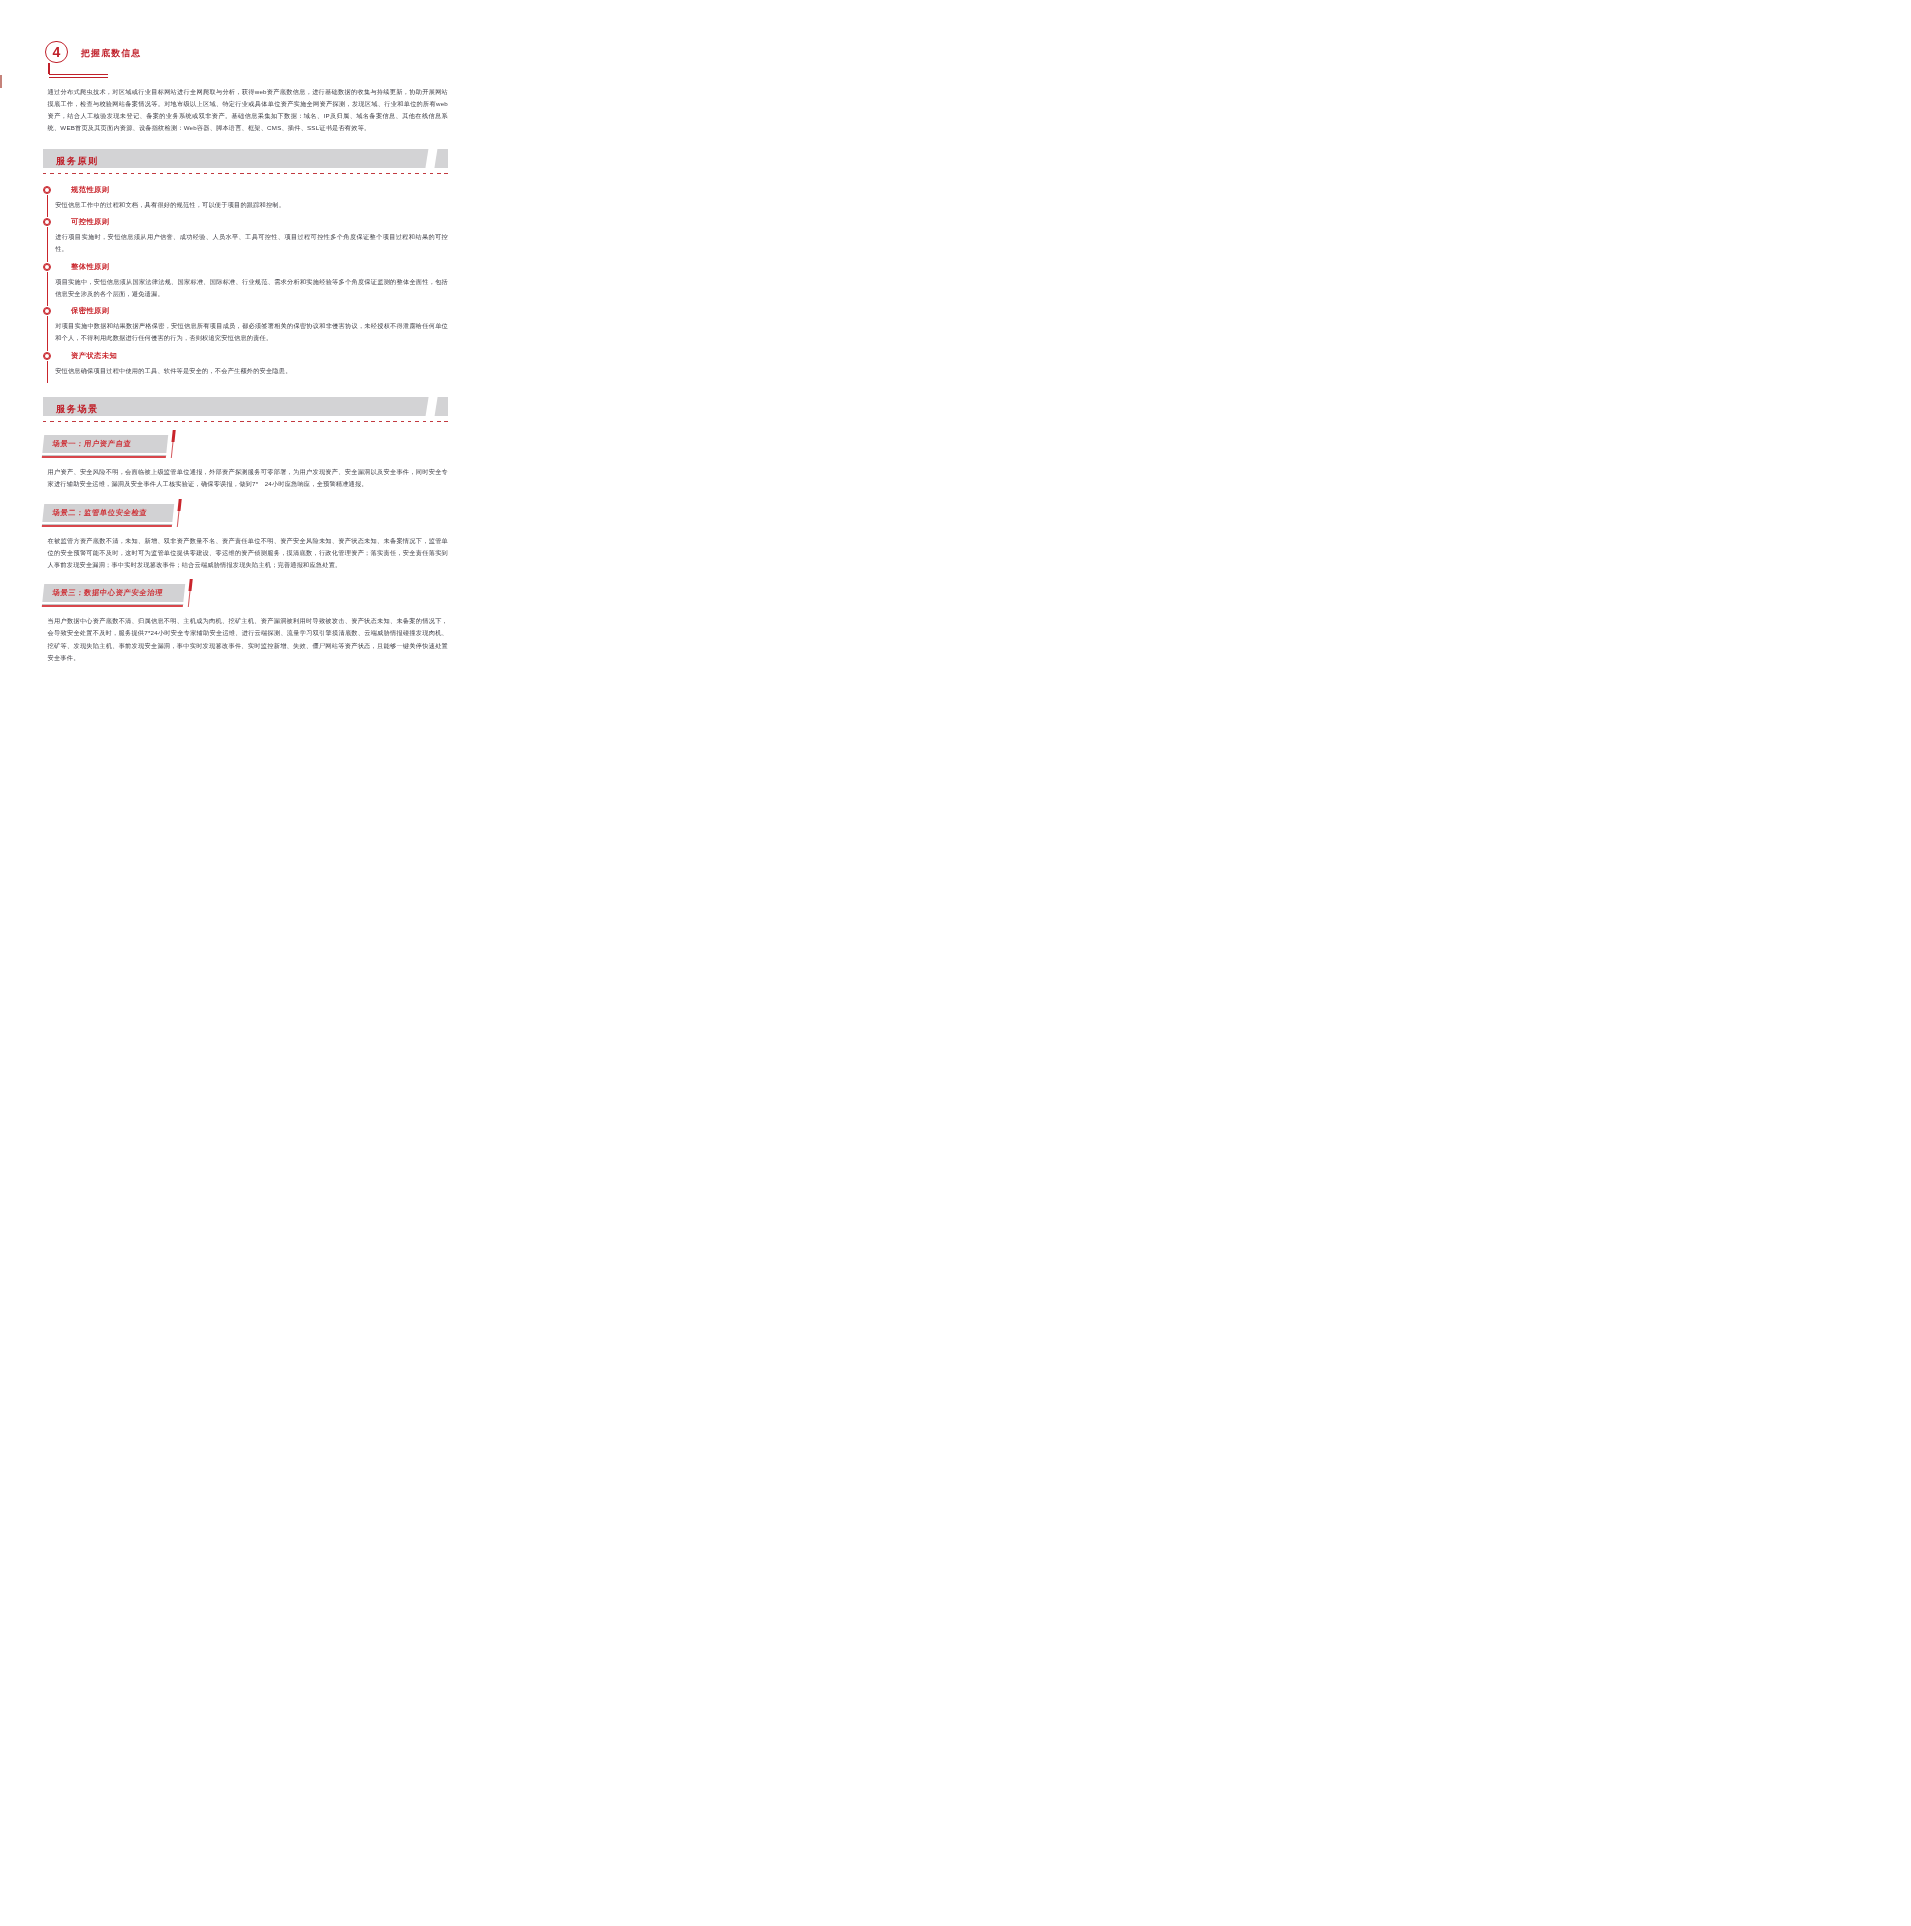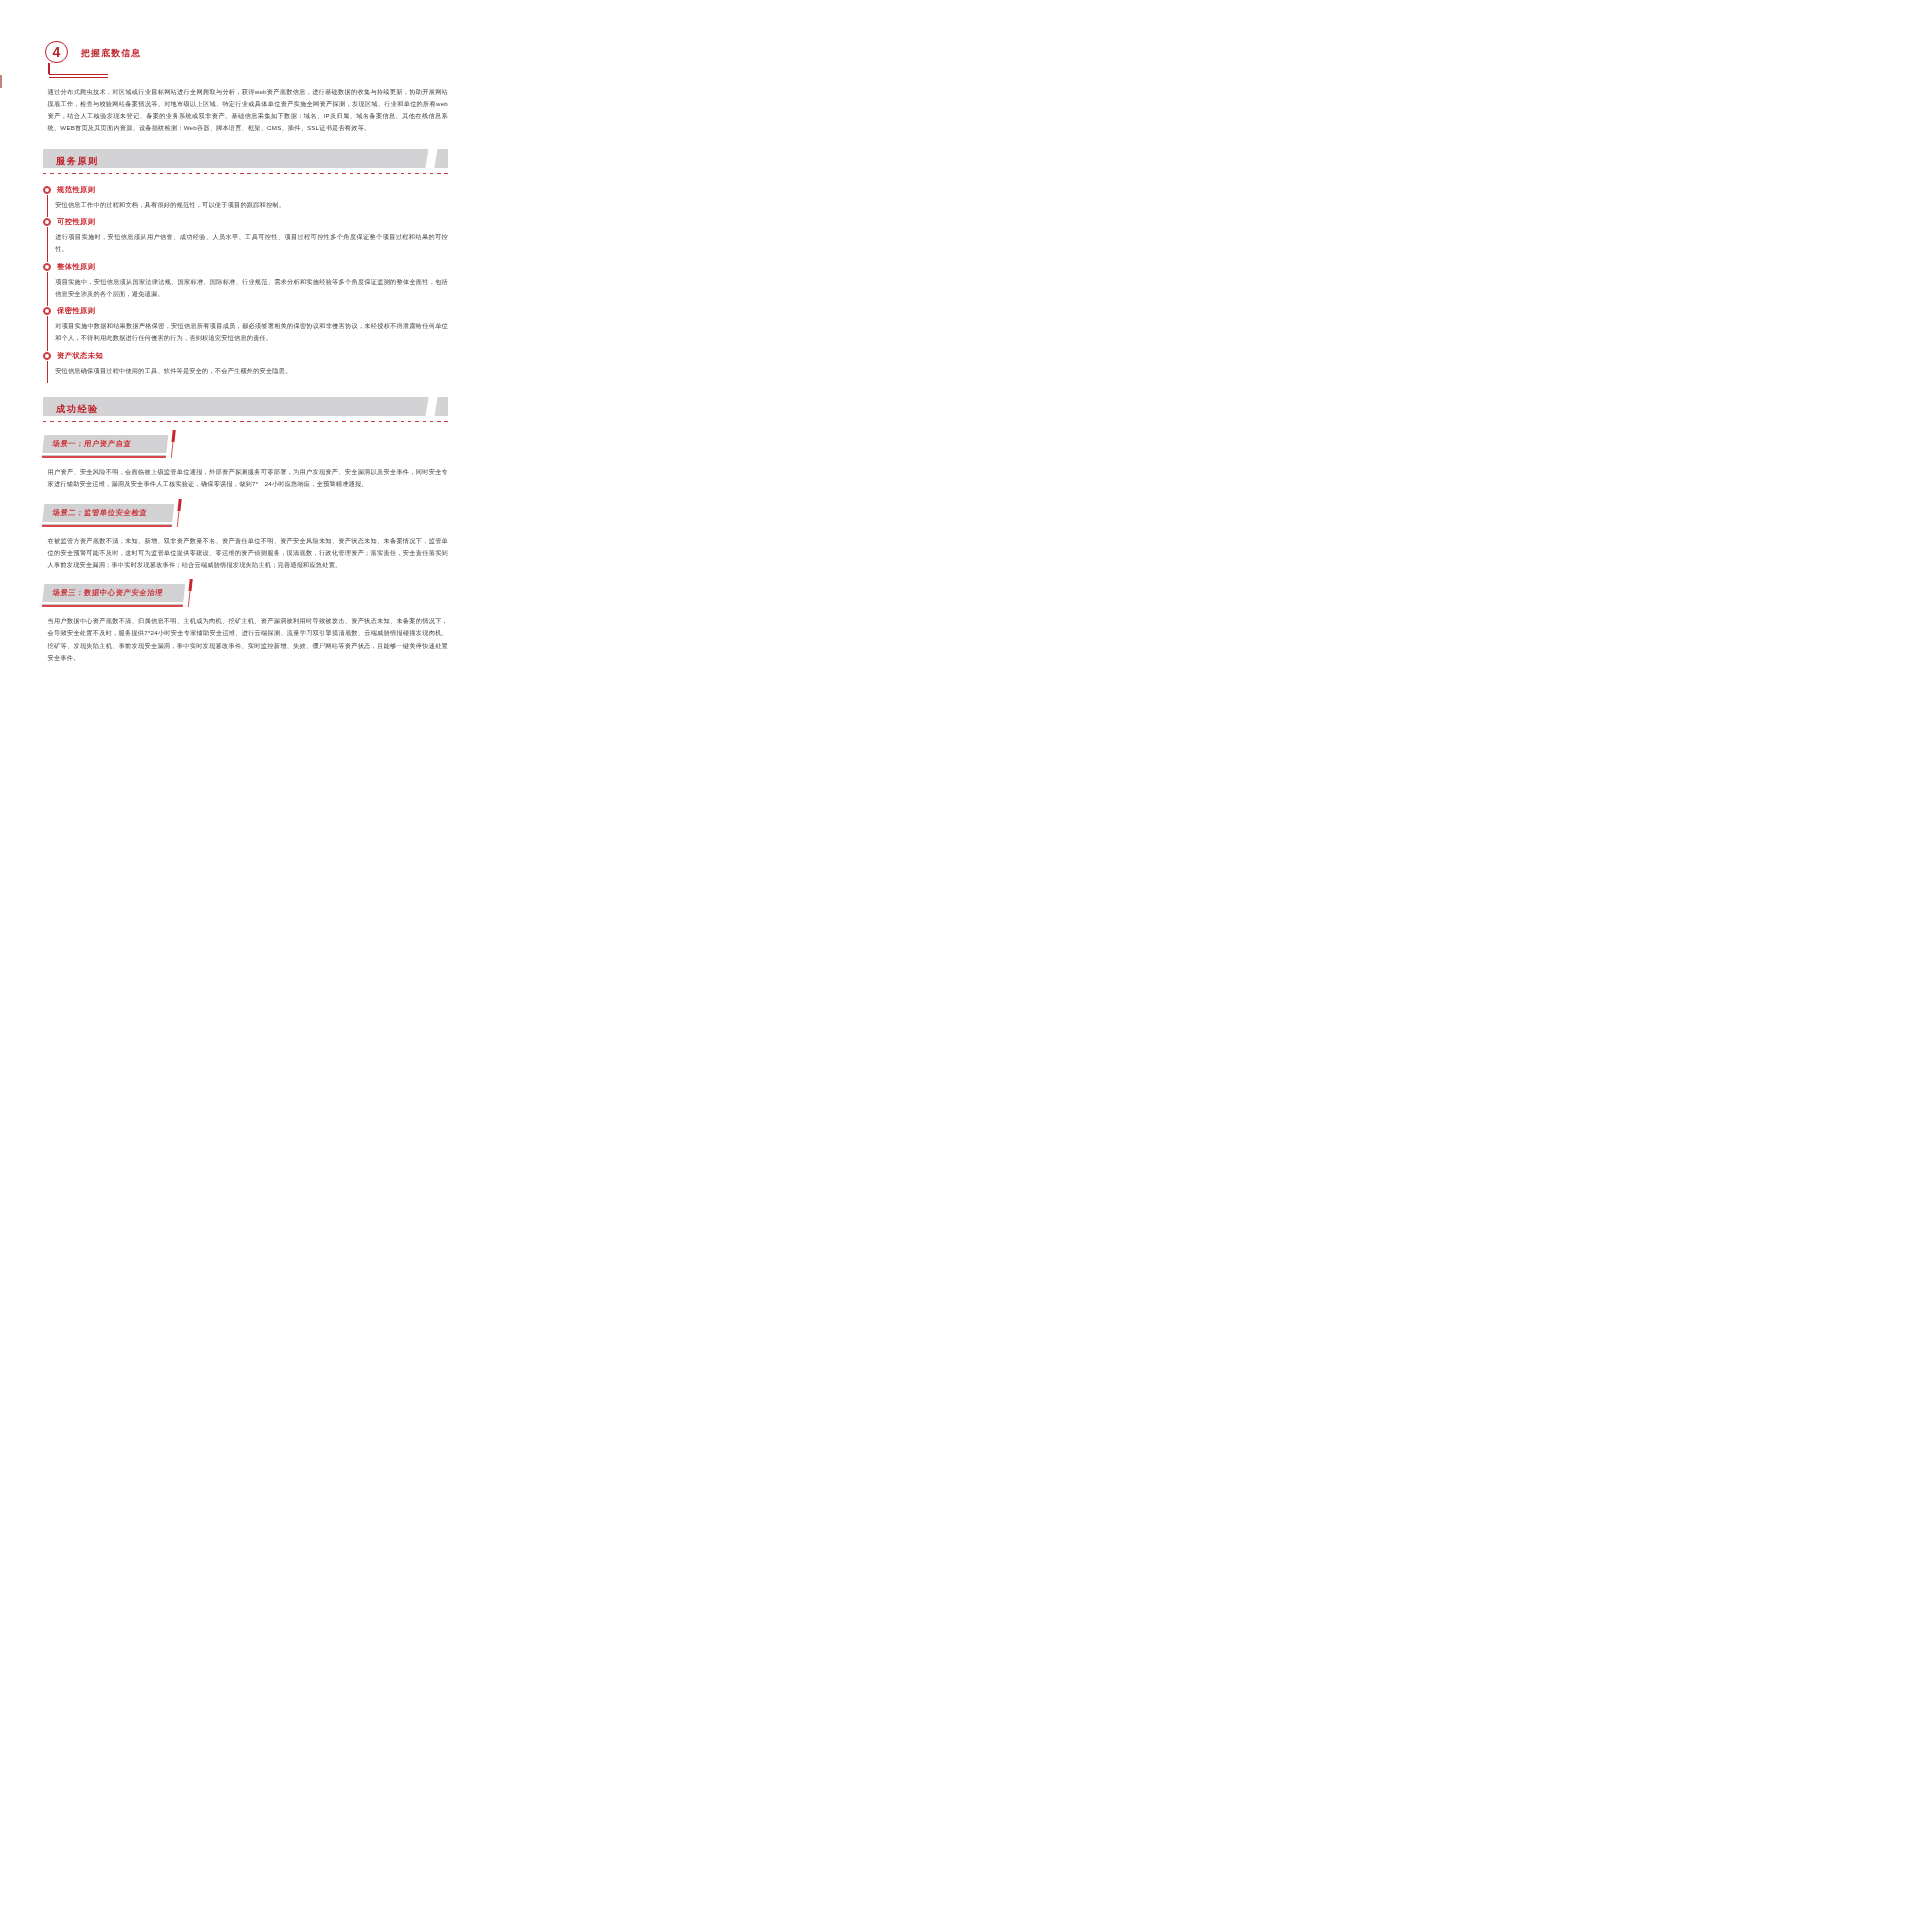--- a/index.html
+++ b/index.html
@@ -49,21 +49,21 @@
     content:""; position:absolute; right:11.6px; top:-1.5px; bottom:-1.5px; width:9.2px;
     background:#ffffff; transform:skewX(-9deg);
   }
   .dashline {
     height:1.2px; margin-top:5px;
     background:repeating-linear-gradient(90deg,#c2393f 0 3.5px, rgba(0,0,0,0) 3.5px 7.3px);
   }
 
   
   .principles { margin-top:10.8px; }
-  .p-head { display:flex; align-items:center; gap:6px; }
+  .p-head { display:flex; align-items:center; gap:20px; }
   .bullseye {
     width:8px; height:8px; border:0.8px solid #c9252c; border-radius:50%;
     display:flex; align-items:center; justify-content:center; flex:0 0 auto;
   }
   .bullseye::before {
     content:""; width:4.2px; height:4.2px; border:1.2px solid #c9252c; border-radius:50%;
   }
   .p-title { font-size:7.3px; font-weight:bold; color:#c9252c; letter-spacing:0.4px; }
   .p-body { margin-left:3.5px; border-left:1.2px solid #c9252c; padding:3.9px 0 6.2px 7.7px; }
   .p-body p { margin:0; font-size:6.2px; line-height:1.98; letter-spacing:0.2px; color:#3a3a42; text-align:justify; }
@@ -158,21 +158,21 @@
           <span class="p-title">资产状态未知</span>
         </div>
         <div class="p-body">
           <p>安恒信息确保项目过程中使用的工具、软件等是安全的，不会产生额外的安全隐患。</p>
         </div>
       </div>
 
     </div>
 
     <div class="banner">
-      <span class="banner-label">成功经验</span>
+      <span class="banner-label">服务场景</span>
     </div>
     <div class="dashline"></div>
 
     <div class="scene">
       <div class="scene-banner w1">
         <div class="sb-skew">
           <div class="sb-gray">
             <span class="sb-title">场景一：用户资产自查</span>
           </div>
           <div class="sb-underline"></div>

